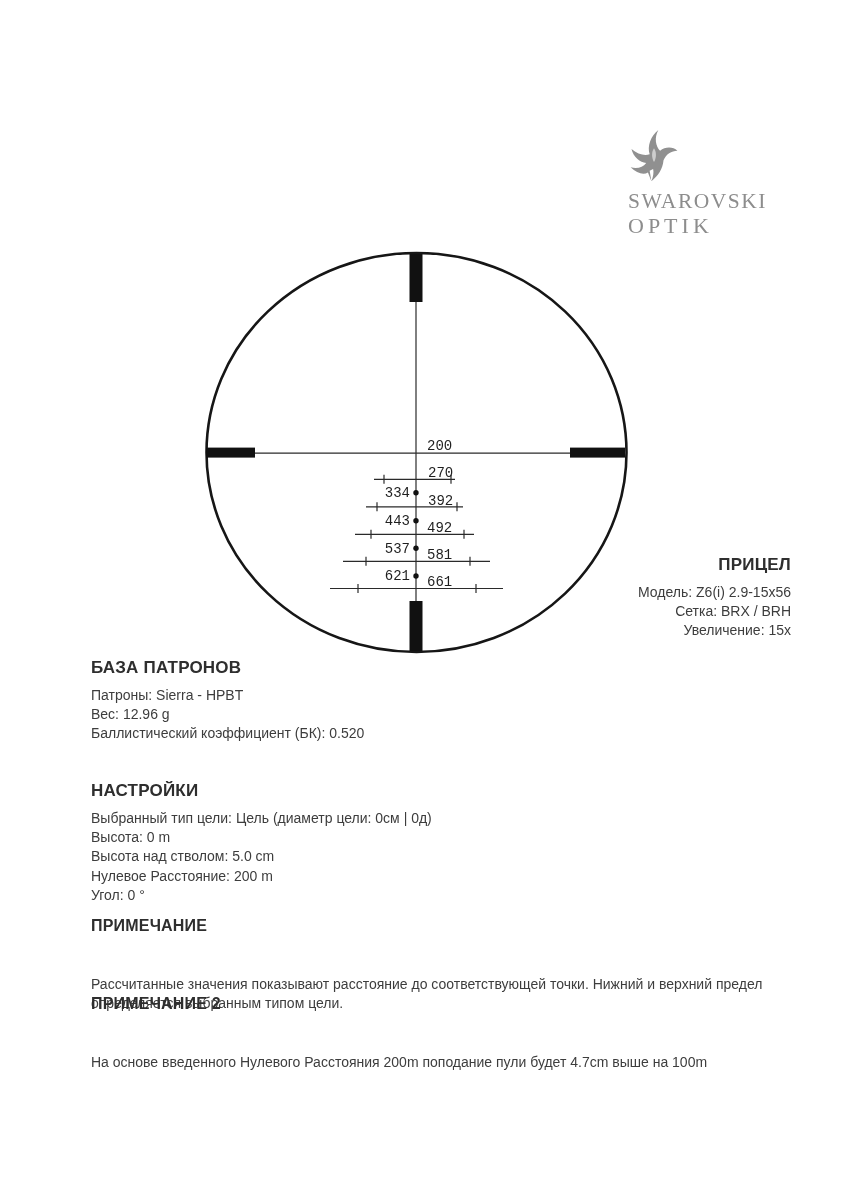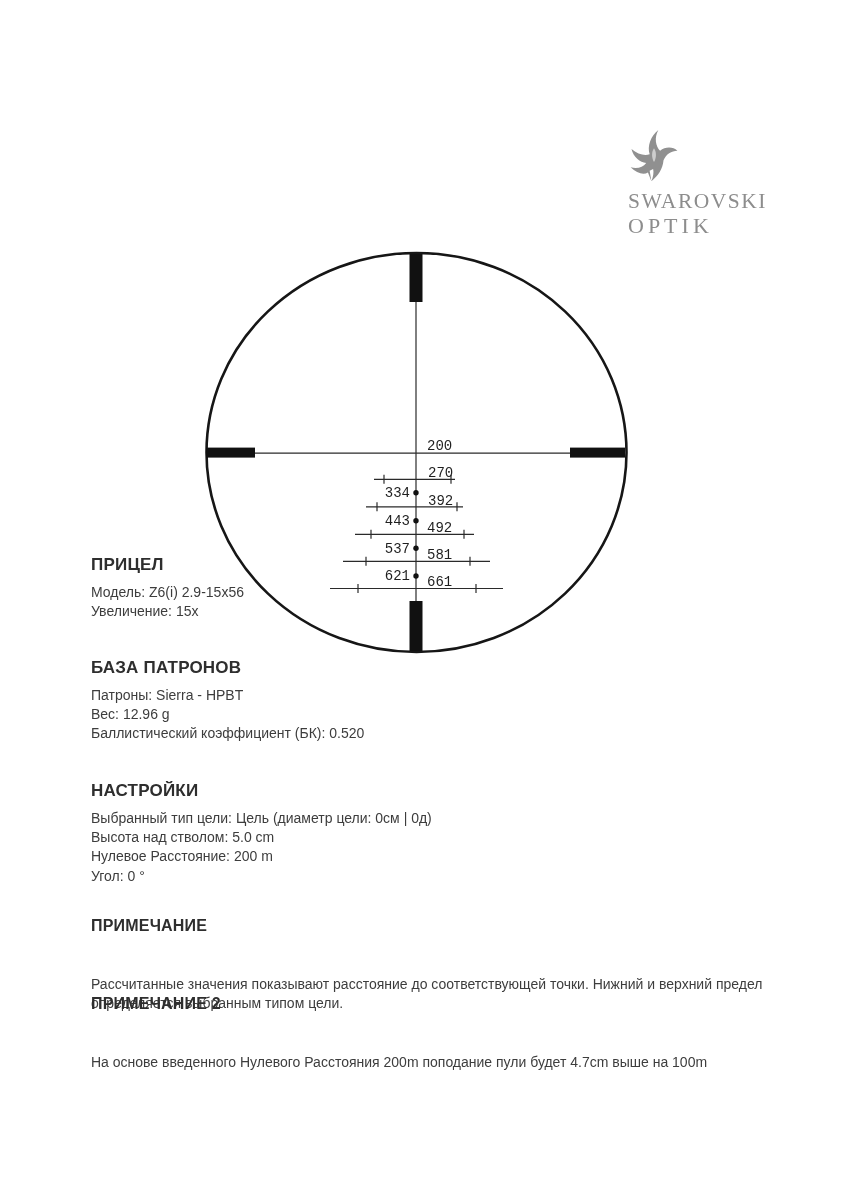--- a/index.html
+++ b/index.html
@@ -68,21 +68,21 @@
     color: #3d3d3d;
     white-space: nowrap;
   }
   .section .body-text {
     font-size: 14px;
     line-height: 19.2px;
     color: #3d3d3d;
     white-space: normal;
     margin-top: 40px;
   }
-  .sec-scope    { top: 555px; }
+  .sec-scope    { top: 555px; text-align: right; }
   .sec-ammo     { top: 658px; }
   .sec-settings { top: 781px; }
   .sec-note1    { top: 917px; }
   .sec-note2    { top: 995px; }
   .sec-note1 h2, .sec-note2 h2 { font-size: 16px; margin-bottom: 9px; }
 </style>
 </head>
 <body>
 
 <div class="logo-block">
@@ -139,33 +139,35 @@
   <text class="reticle-label" x="427" y="586">661</text>
   <text class="reticle-label" x="410" y="497" text-anchor="end">334</text>
   <text class="reticle-label" x="410" y="525" text-anchor="end">443</text>
   <text class="reticle-label" x="410" y="552.5" text-anchor="end">537</text>
   <text class="reticle-label" x="410" y="580" text-anchor="end">621</text>
 </svg>
 
 <div class="section sec-scope">
   <h2>ПРИЦЕЛ</h2>
   <div class="line">Модель: Z6(i) 2.9-15x56</div>
+  <div class="line">Сетка: BRX / BRH</div>
   <div class="line">Увеличение: 15x</div>
 </div>
 
 <div class="section sec-ammo">
   <h2>БАЗА ПАТРОНОВ</h2>
   <div class="line">Патроны: Sierra - HPBT</div>
   <div class="line">Вес: 12.96 g</div>
   <div class="line">Баллистический коэффициент (БК): 0.520</div>
 </div>
 
 <div class="section sec-settings">
   <h2>НАСТРОЙКИ</h2>
   <div class="line">Выбранный тип цели: Цель (диаметр цели: 0см | 0д)</div>
+  <div class="line">Высота: 0 m</div>
   <div class="line">Высота над стволом: 5.0 cm</div>
   <div class="line">Нулевое Расстояние: 200 m</div>
   <div class="line">Угол: 0 °</div>
 </div>
 
 <div class="section sec-note1">
   <h2>ПРИМЕЧАНИЕ</h2>
   <div class="body-text">Рассчитанные значения показывают расстояние до соответствующей точки. Нижний и верхний предел определяется выбранным типом цели.</div>
 </div>
 

